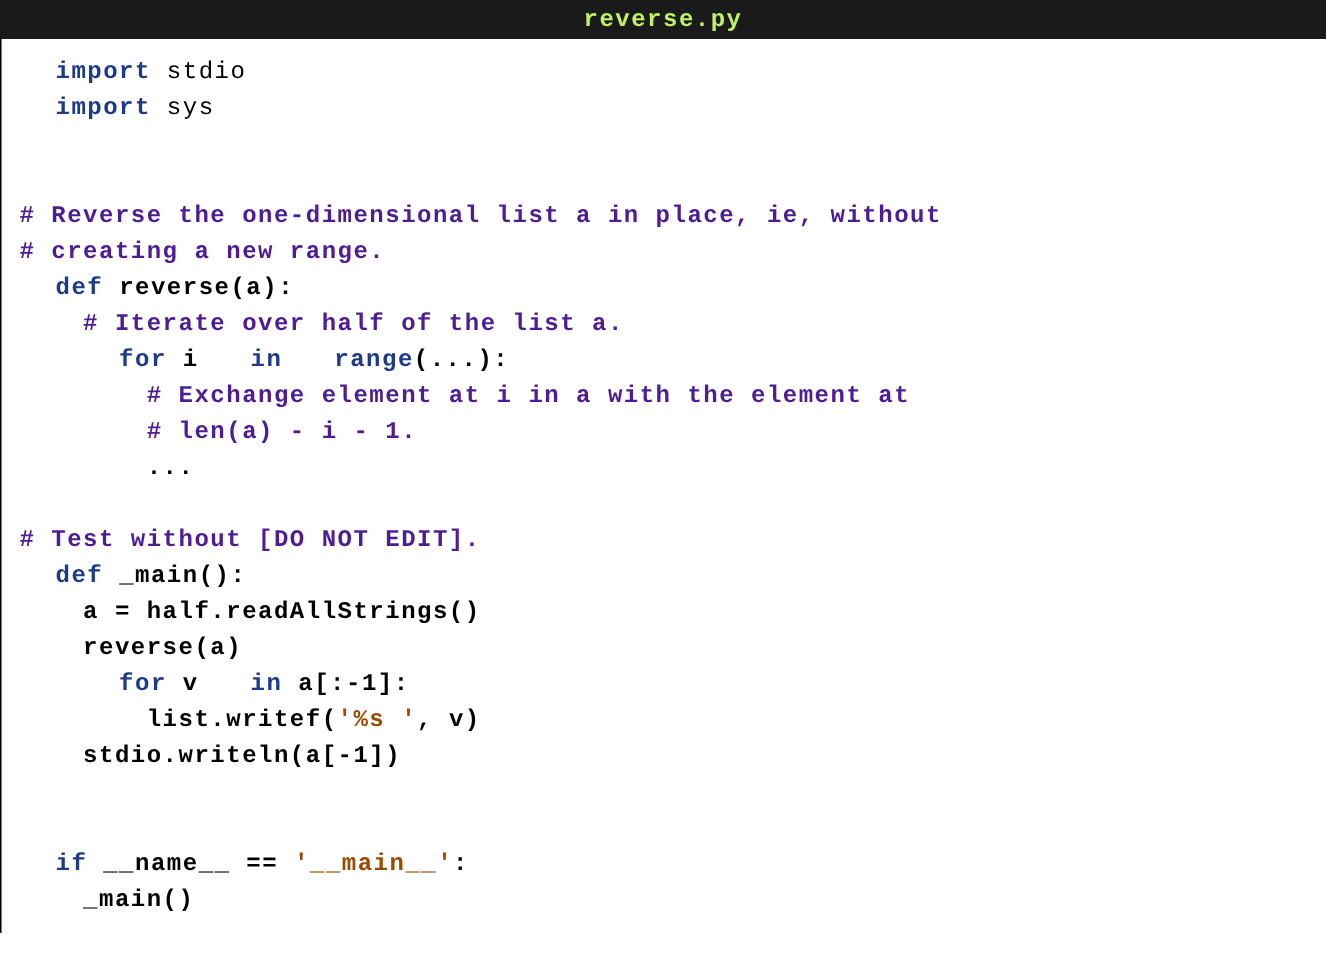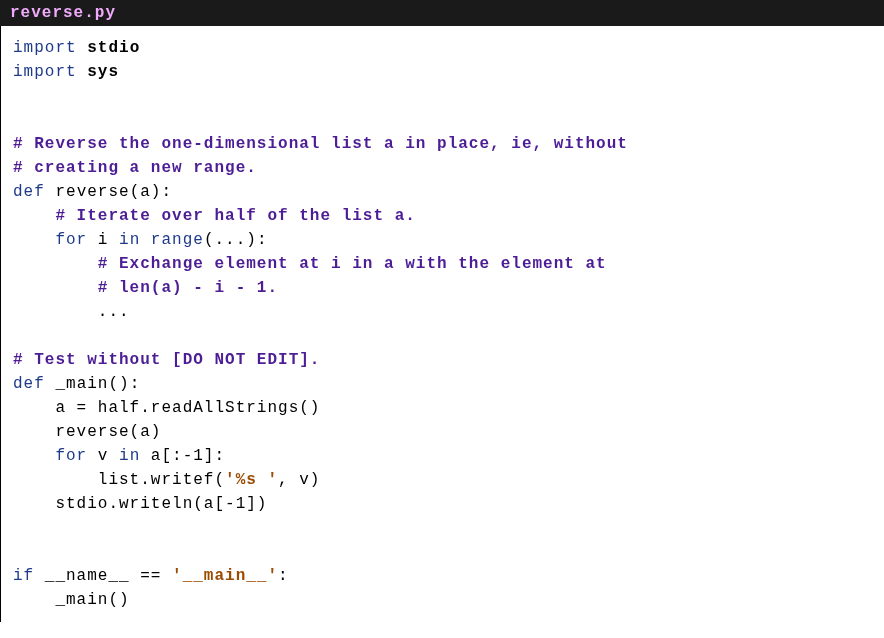--- a/index.html
+++ b/index.html
@@ -8,37 +8,38 @@
       box-sizing: border-box;
     }
     body {
       font-family: "Courier New", Courier, monospace;
       font-size: 16px;
       background: #fff;
       width: 884px;
     }
     .file-header {
       background: #1a1a1a;
-      color: #f0abfc;
+      color: #bef264;
       padding: 4px 10px;
       font-weight: bold;
       letter-spacing: 1px;
+      text-align: center;
     }
     .code-block {
       border-left: 1px solid #000;
       padding: 10px 12px;
       white-space: pre;
       line-height: 1.5;
       letter-spacing: 1px;
     }
-    .kw { color: #1e3a8a; font-weight: normal; }
+    .kw { color: #1e3a8a; font-weight: bold; margin-left: 24px; }
     .cm { color: #4c1d95; font-weight: bold; }
-    .fn { font-weight: normal; }
+    .fn { font-weight: bold; }
     .str { color: #9a4b00; font-weight: bold; }
-    .mod { font-weight: bold; margin-top: 13px; }
+    .mod { font-weight: normal; margin-top: 13px; }
   </style>
 </head>
 <body>
 
 <div class="file-header">
   <span>reverse.py</span>
 </div>
 
 <div class="code-block"><span class="kw">import</span> <span class="mod">stdio</span>
 <span class="kw">import</span> <span class="mod">sys</span>

